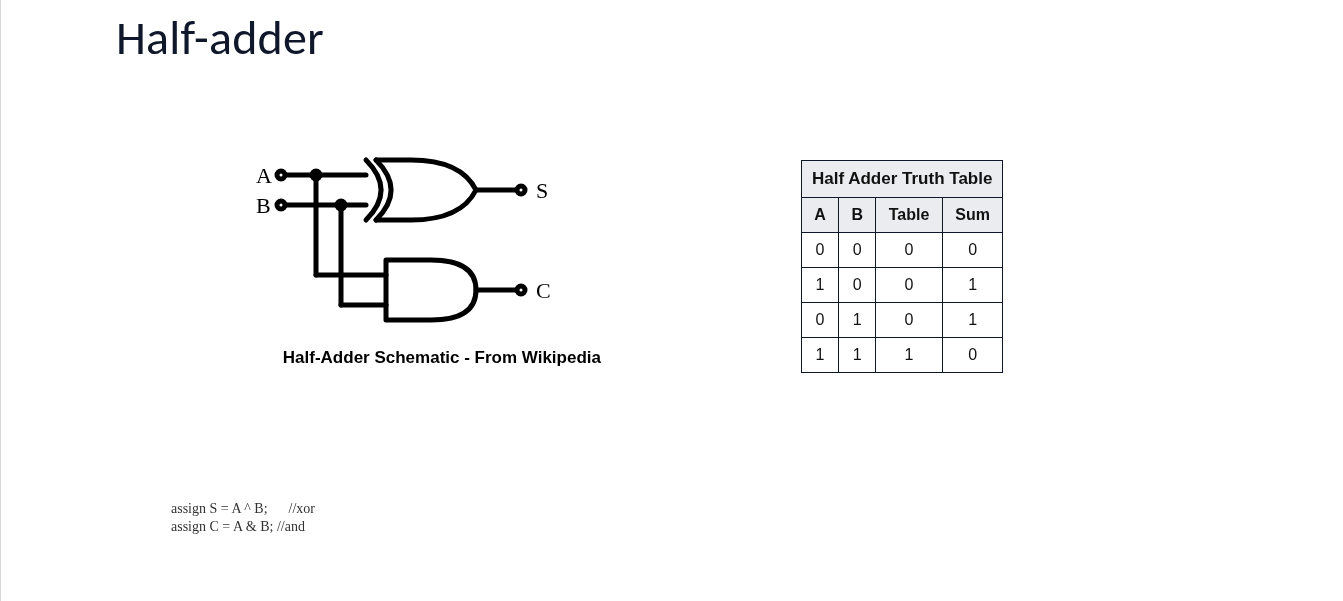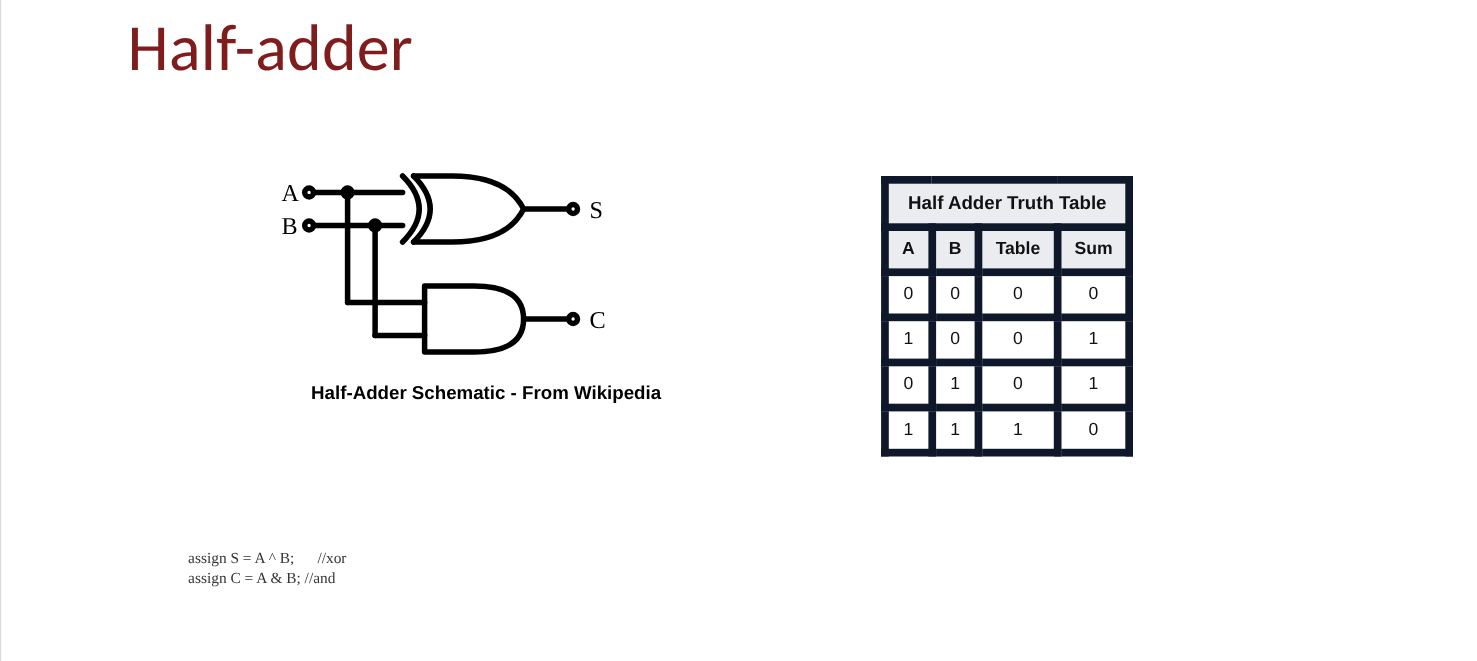--- a/index.html
+++ b/index.html
@@ -19,23 +19,23 @@
     top: 0;
     width: 1343px;
     height: 601px;
     background: #fff;
     border-left: 1px solid #d9d9d9;
   }
   .title {
     position: absolute;
     left: 115px;
     top: 8px;
-    font-size: 60px;
+    font-size: 48px;
     font-weight: 300;
-    color: #7f1d1d;
+    color: #0f172a;
     letter-spacing: 0.2px;
   }
   .schematic-wrap {
     position: absolute;
     left: 200px;
     top: 150px;
     width: 400px;
   }
   .schematic-caption {
     text-align: right;
@@ -60,21 +60,21 @@
     left: 800px;
     top: 160px;
   }
   table.truth {
     border-collapse: collapse;
     font-family: Arial, Helvetica, sans-serif;
     font-size: 16px;
     color: #111;
   }
   table.truth th, table.truth td {
-    border: 7px solid #0f172a;
+    border: 1px solid #0f172a;
     padding: 8px 12px;
     text-align: center;
     background: #ffffff;
     margin-top: 29px;
   }
   table.truth th {
     background: #eaecf0;
     font-weight: 700;
   }
   table.truth .table-title th {

